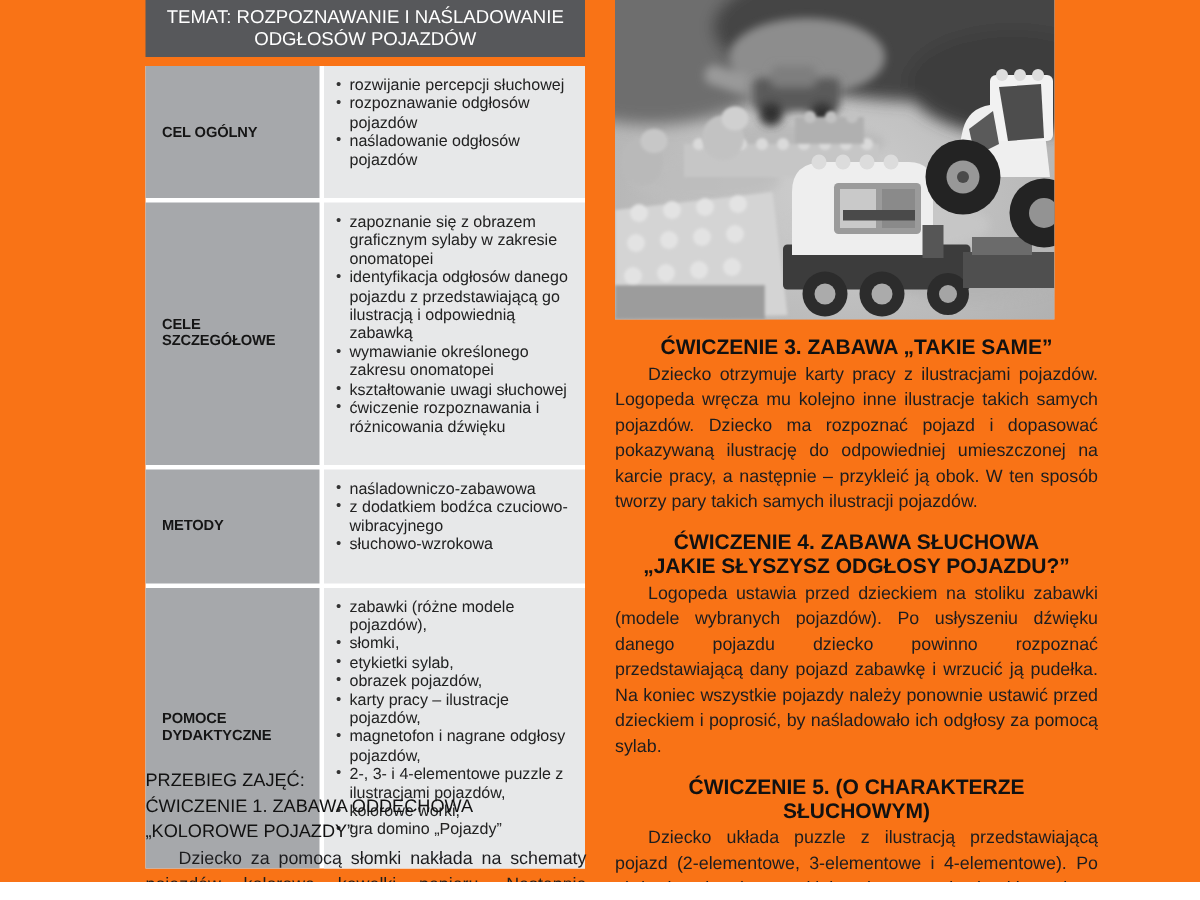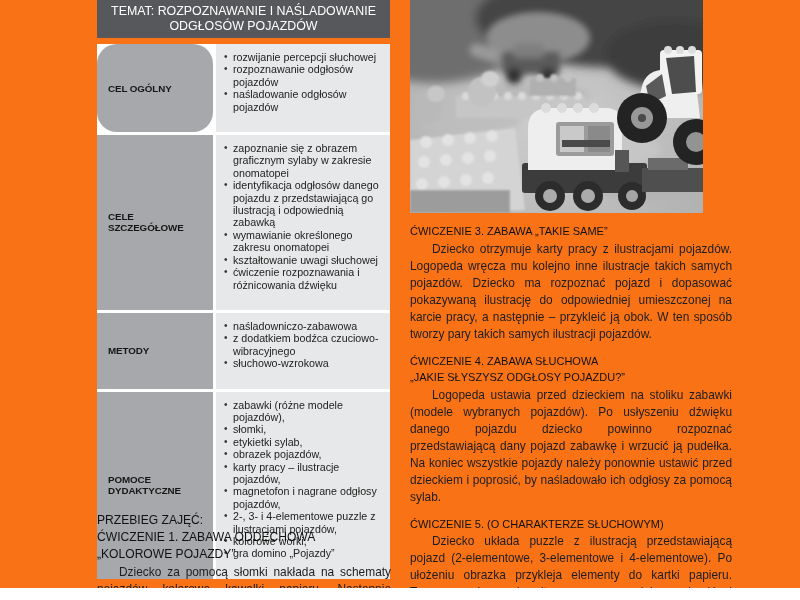--- a/index.html
+++ b/index.html
@@ -33,21 +33,21 @@
     padding:7px 5px 19px 8px;
   }
   .cell.items li{
     position:relative;padding-left:9px;
     font-size:10.7px;line-height:12.4px;color:#222;
   }
   .cell.items li::before{
     content:"\2022";position:absolute;left:0;top:0;font-size:10px;color:#333;
   }
   
-  .lesson-table > :nth-child(1){min-height:62px;border-radius:20px;}
+  .lesson-table > :nth-child(1){min-height:62px;}
   .lesson-table > :nth-child(3){min-height:169px;}
   .lesson-table > :nth-child(5){min-height:57px;}
   .lesson-table > :nth-child(7){min-height:152px;}
 
   
   .flow-block{position:absolute;left:97px;top:512px;width:294px;}
   .flow-block h3{
     margin:0;font-size:12.1px;font-weight:normal;line-height:17px;color:#111;
   }
   .flow-block p{
@@ -55,21 +55,21 @@
     font-size:11.9px;line-height:17px;color:#1d1d1f;
   }
 
   
   .right-col{position:absolute;left:410px;top:0;width:322px;}
   .photo{width:293px;height:213px;margin:0 0 9px 0;overflow:hidden;background:#bdbdbd;}
   .photo svg{display:block;}
   .exercise{margin-top:10px;}
   .exercise:first-of-type{margin-top:0;}
   .ex-heading{
-    margin:0;font-size:11px;font-weight:normal;line-height:16.5px;color:#111;
+    margin:0;font-size:14px;font-weight:bold;line-height:16.5px;color:#111;text-align:center;
   }
   .ex-body{
     margin:1px 0 0;text-indent:22px;text-align:justify;
     font-size:11.9px;line-height:17px;color:#1d1d1f;
   }
 </style>
 </head>
 <body>
 
 <div class="page">

